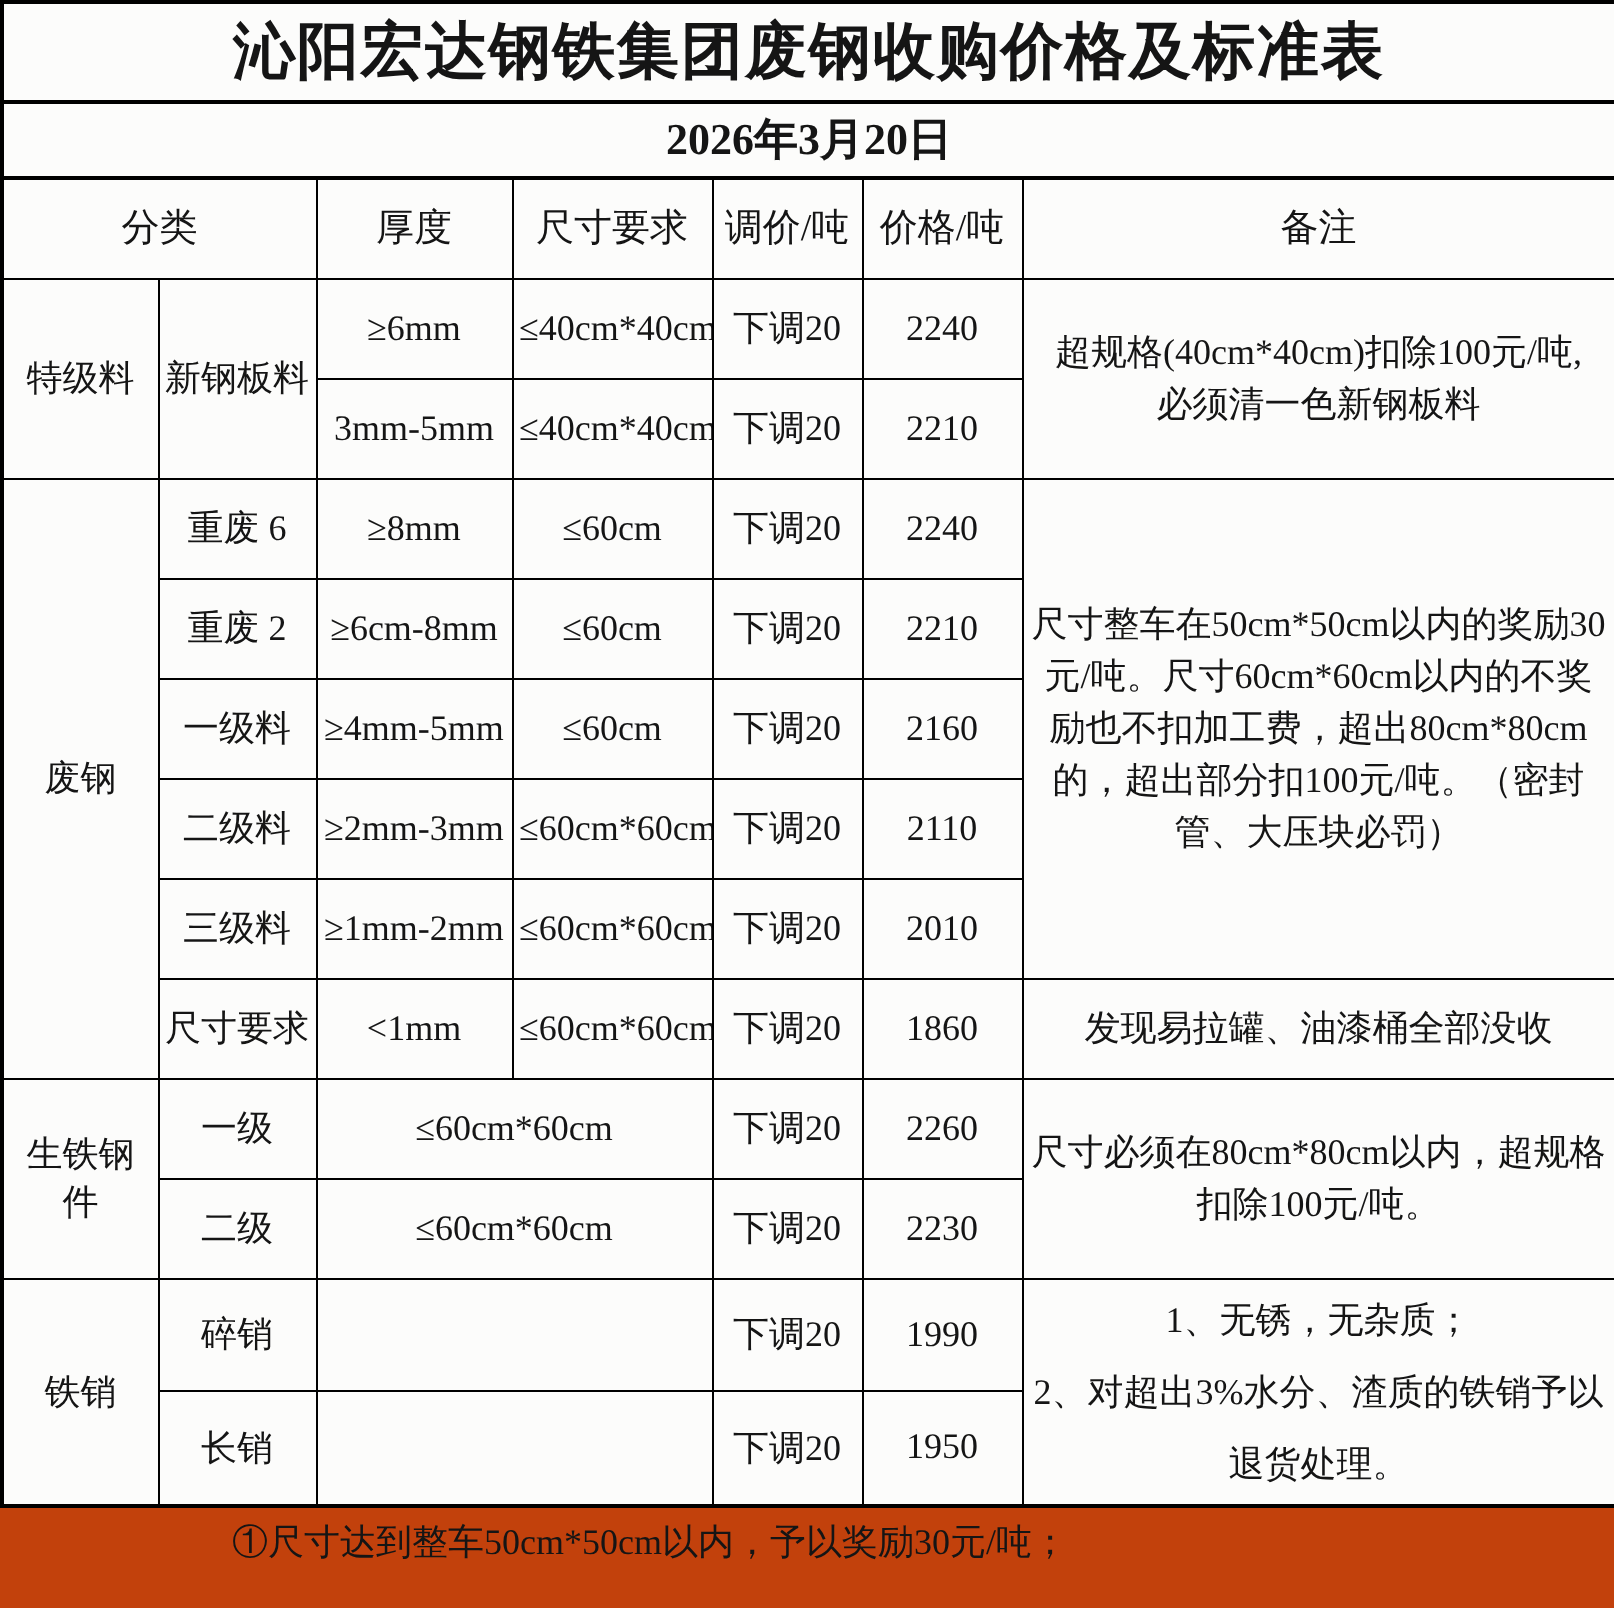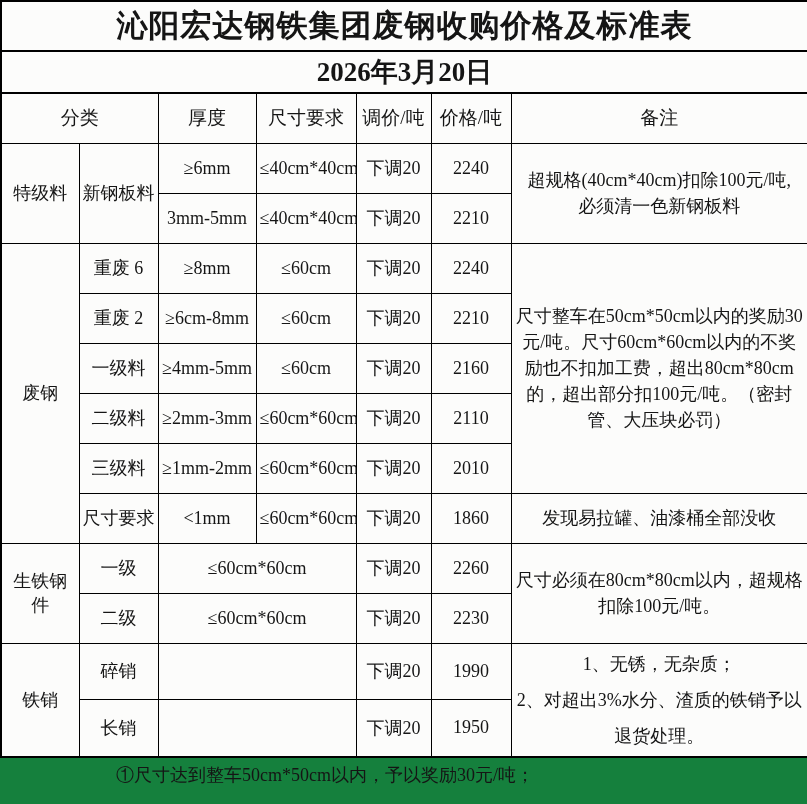--- a/index.html
+++ b/index.html
@@ -3,21 +3,21 @@
 <meta charset="utf-8">
 <style>
   * { margin: 0; padding: 0; box-sizing: border-box; }
   html, body { background: #e8e8e6; }
   body { font-family: "Liberation Serif", "DejaVu Serif", serif; }
   .page {
     position: relative;
     width: 807px;
     height: 804px;
     margin: 0 auto;
-    background: #15803d;
+    background: #c2410c;
     color: #111;
     overflow: hidden;
   }
   table.price-table {
     border-collapse: collapse;
     width: 807px;
     table-layout: fixed;
     border: 2px solid #000;
     background: #fcfcfb;
   }
@@ -31,21 +31,21 @@
     overflow: hidden;
   }
   tr.title-row td {
     font-size: 31px;
     font-weight: bold;
     height: 50px;
     letter-spacing: 1px;
     border-bottom: 2px solid #000;
   }
   tr.date-row td {
-    font-size: 27px;
+    font-size: 22px;
     font-weight: bold;
     height: 38px;
     border-bottom: 2px solid #000;
   }
   tr.header-row td { height: 50px; font-size: 19px; margin-top: 12px; }
   tr.data-row { height: 50px; }
   td.remarks {
     text-align: left;
     font-size: 16px;
     line-height: 1.45;

